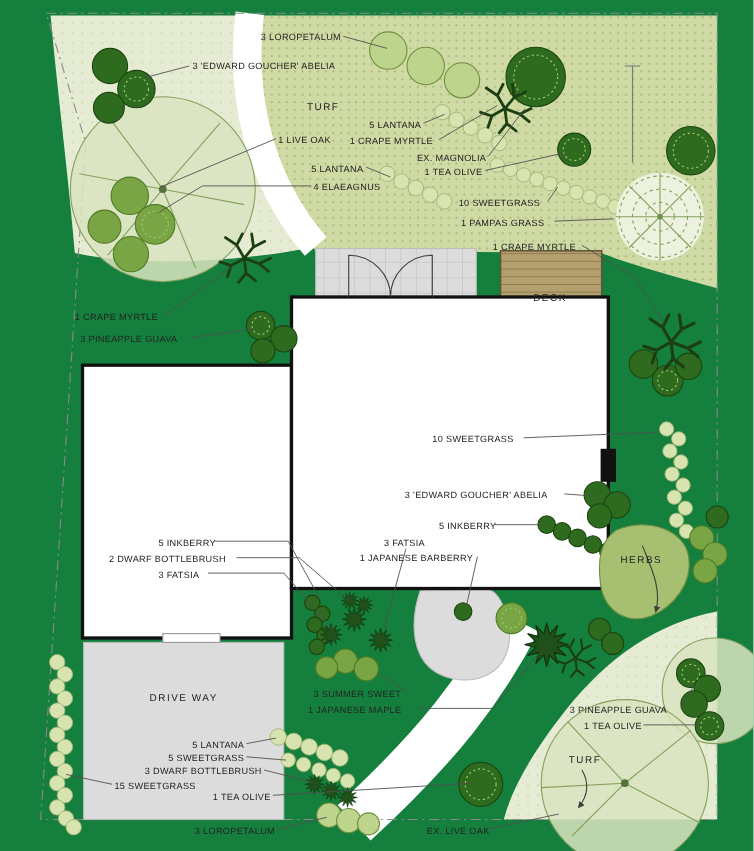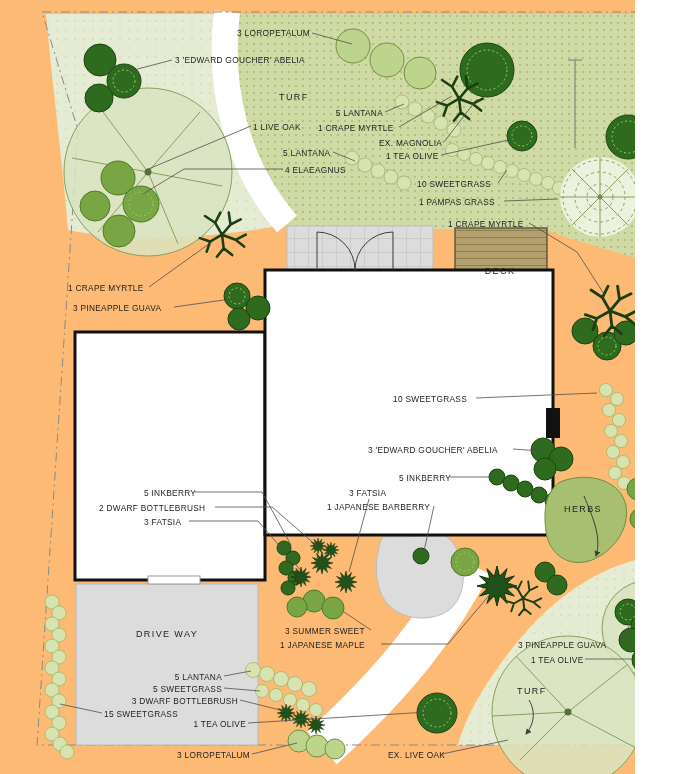--- a/index.html
+++ b/index.html
@@ -1,16 +1,16 @@
 <!DOCTYPE html>
 <html style="--bed: #cfdaa5; --bedDot: #a3b271; --turf: #e6ecd3; --turfDot: #c6d4a2; --canopy: #d9e4bf; --canopyEdge: #85a15c; --deck: #b3a06e; --deckLine: #8e7c4f; --hard: #dcdcdc; --hardLine: #bdbdbd; --wall: #111111; --leader: #4f4f4f; --text: #222222; --boundary: #8a8a8a; --plantDark: #2f6b1f; --plantDarkEdge: #1b4410; --plantMid: #7aa544; --plantMidEdge: #4f7a26; --plantPale: #d8e4b0; --plantPaleEdge: #9fb473; --plantLight: #bdd48d; --plantLightEdge: #728f3f; --herbs: #a6bf70; --herbsEdge: #6f8f41;"><head>
 <meta charset="utf-8">
 <style>
   html,body{margin:0;padding:0;background:#fff;}
-  .stage{position:relative;width:635px;height:774px;background:#fdba74;overflow:hidden;}
+  .stage{position:relative;width:685px;height:774px;background:#15803d;overflow:hidden;}
   svg{display:block;}
   .lbl{font-family:"Liberation Sans",sans-serif;font-size:8.3px;fill:var(--text,#222);letter-spacing:.3px;}
   .big{font-size:9px;letter-spacing:1.4px;}
   .ld{stroke:var(--leader,#4f4f4f);stroke-width:.8;fill:none;}
   .bnd{stroke:var(--boundary,#8a8a8a);stroke-width:1;stroke-dasharray:9 4 2 4;fill:none;}
   .canopy{fill:var(--canopy,#d9e4bf);fill-opacity:.85;stroke:var(--canopyEdge,#85a15c);stroke-width:1;}
   .cbr{stroke:var(--canopyEdge,#85a15c);stroke-width:1;fill:none;}
   .pD{fill:var(--plantDark,#2f6b1f);stroke:var(--plantDarkEdge,#1b4410);stroke-width:1;}
   .pM{fill:var(--plantMid,#7aa544);stroke:var(--plantMidEdge,#4f7a26);stroke-width:1;}
   .pL{fill:var(--plantPale,#d8e4b0);stroke:var(--plantPaleEdge,#9fb473);stroke-width:.8;}

